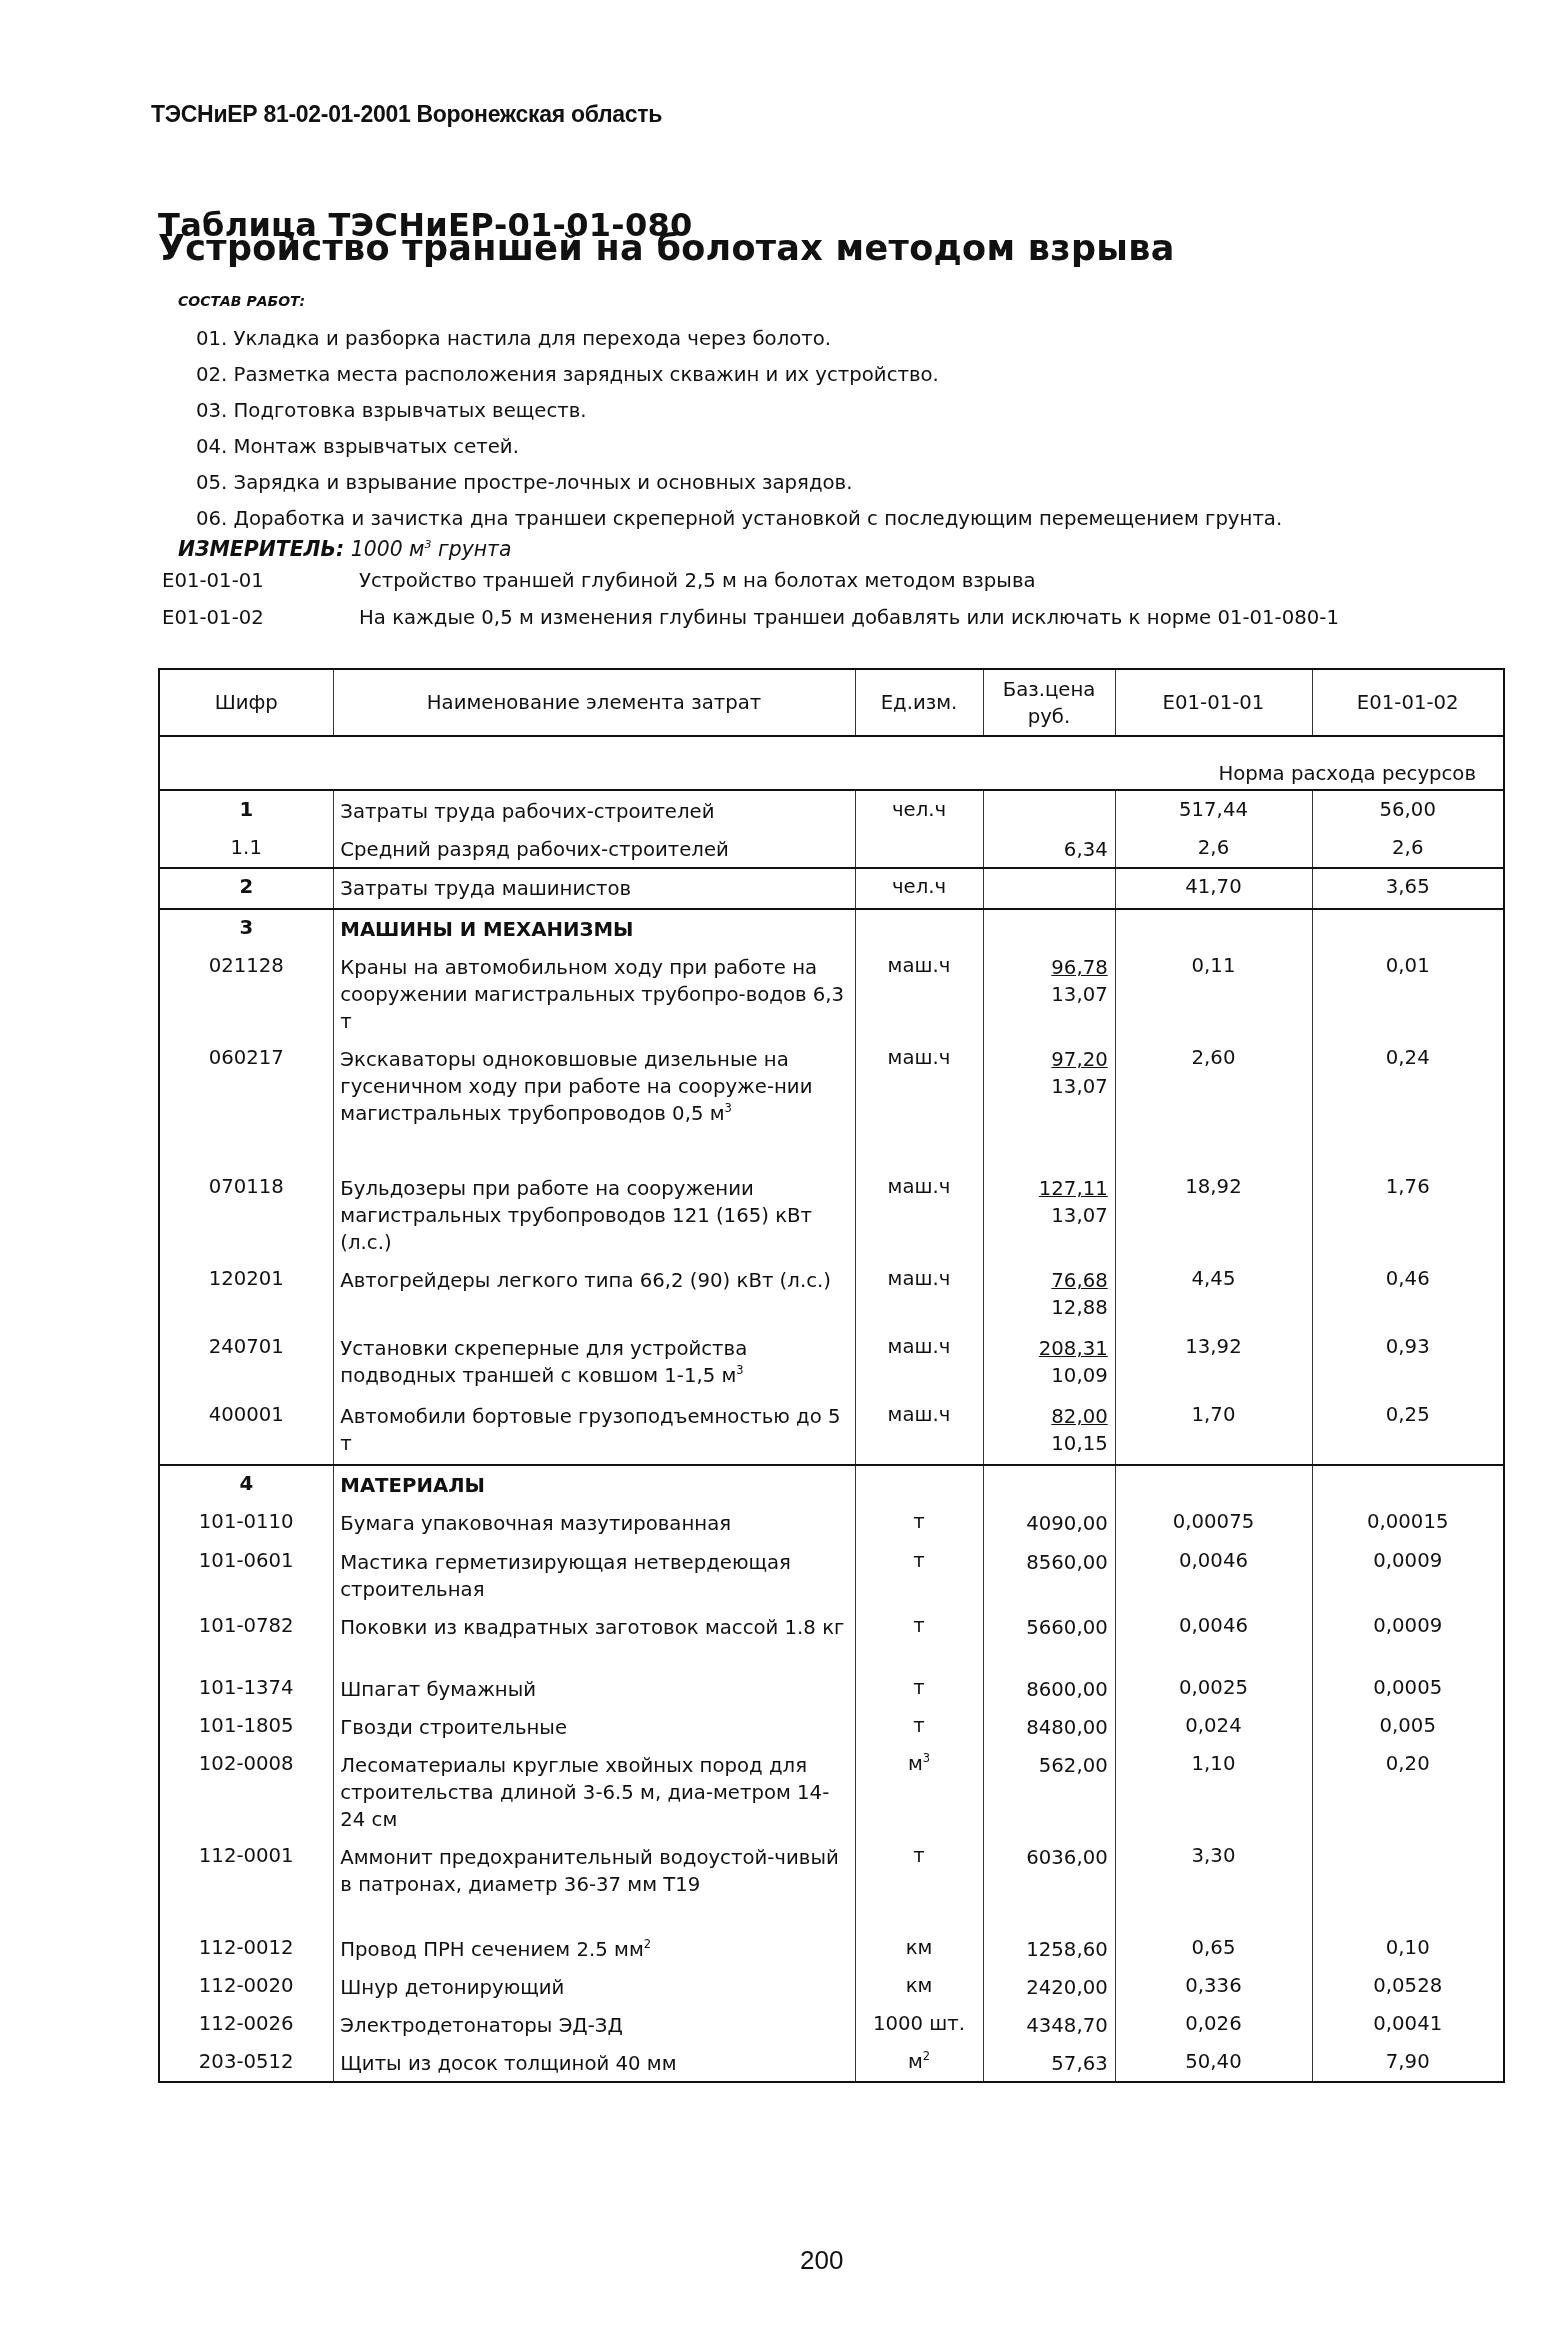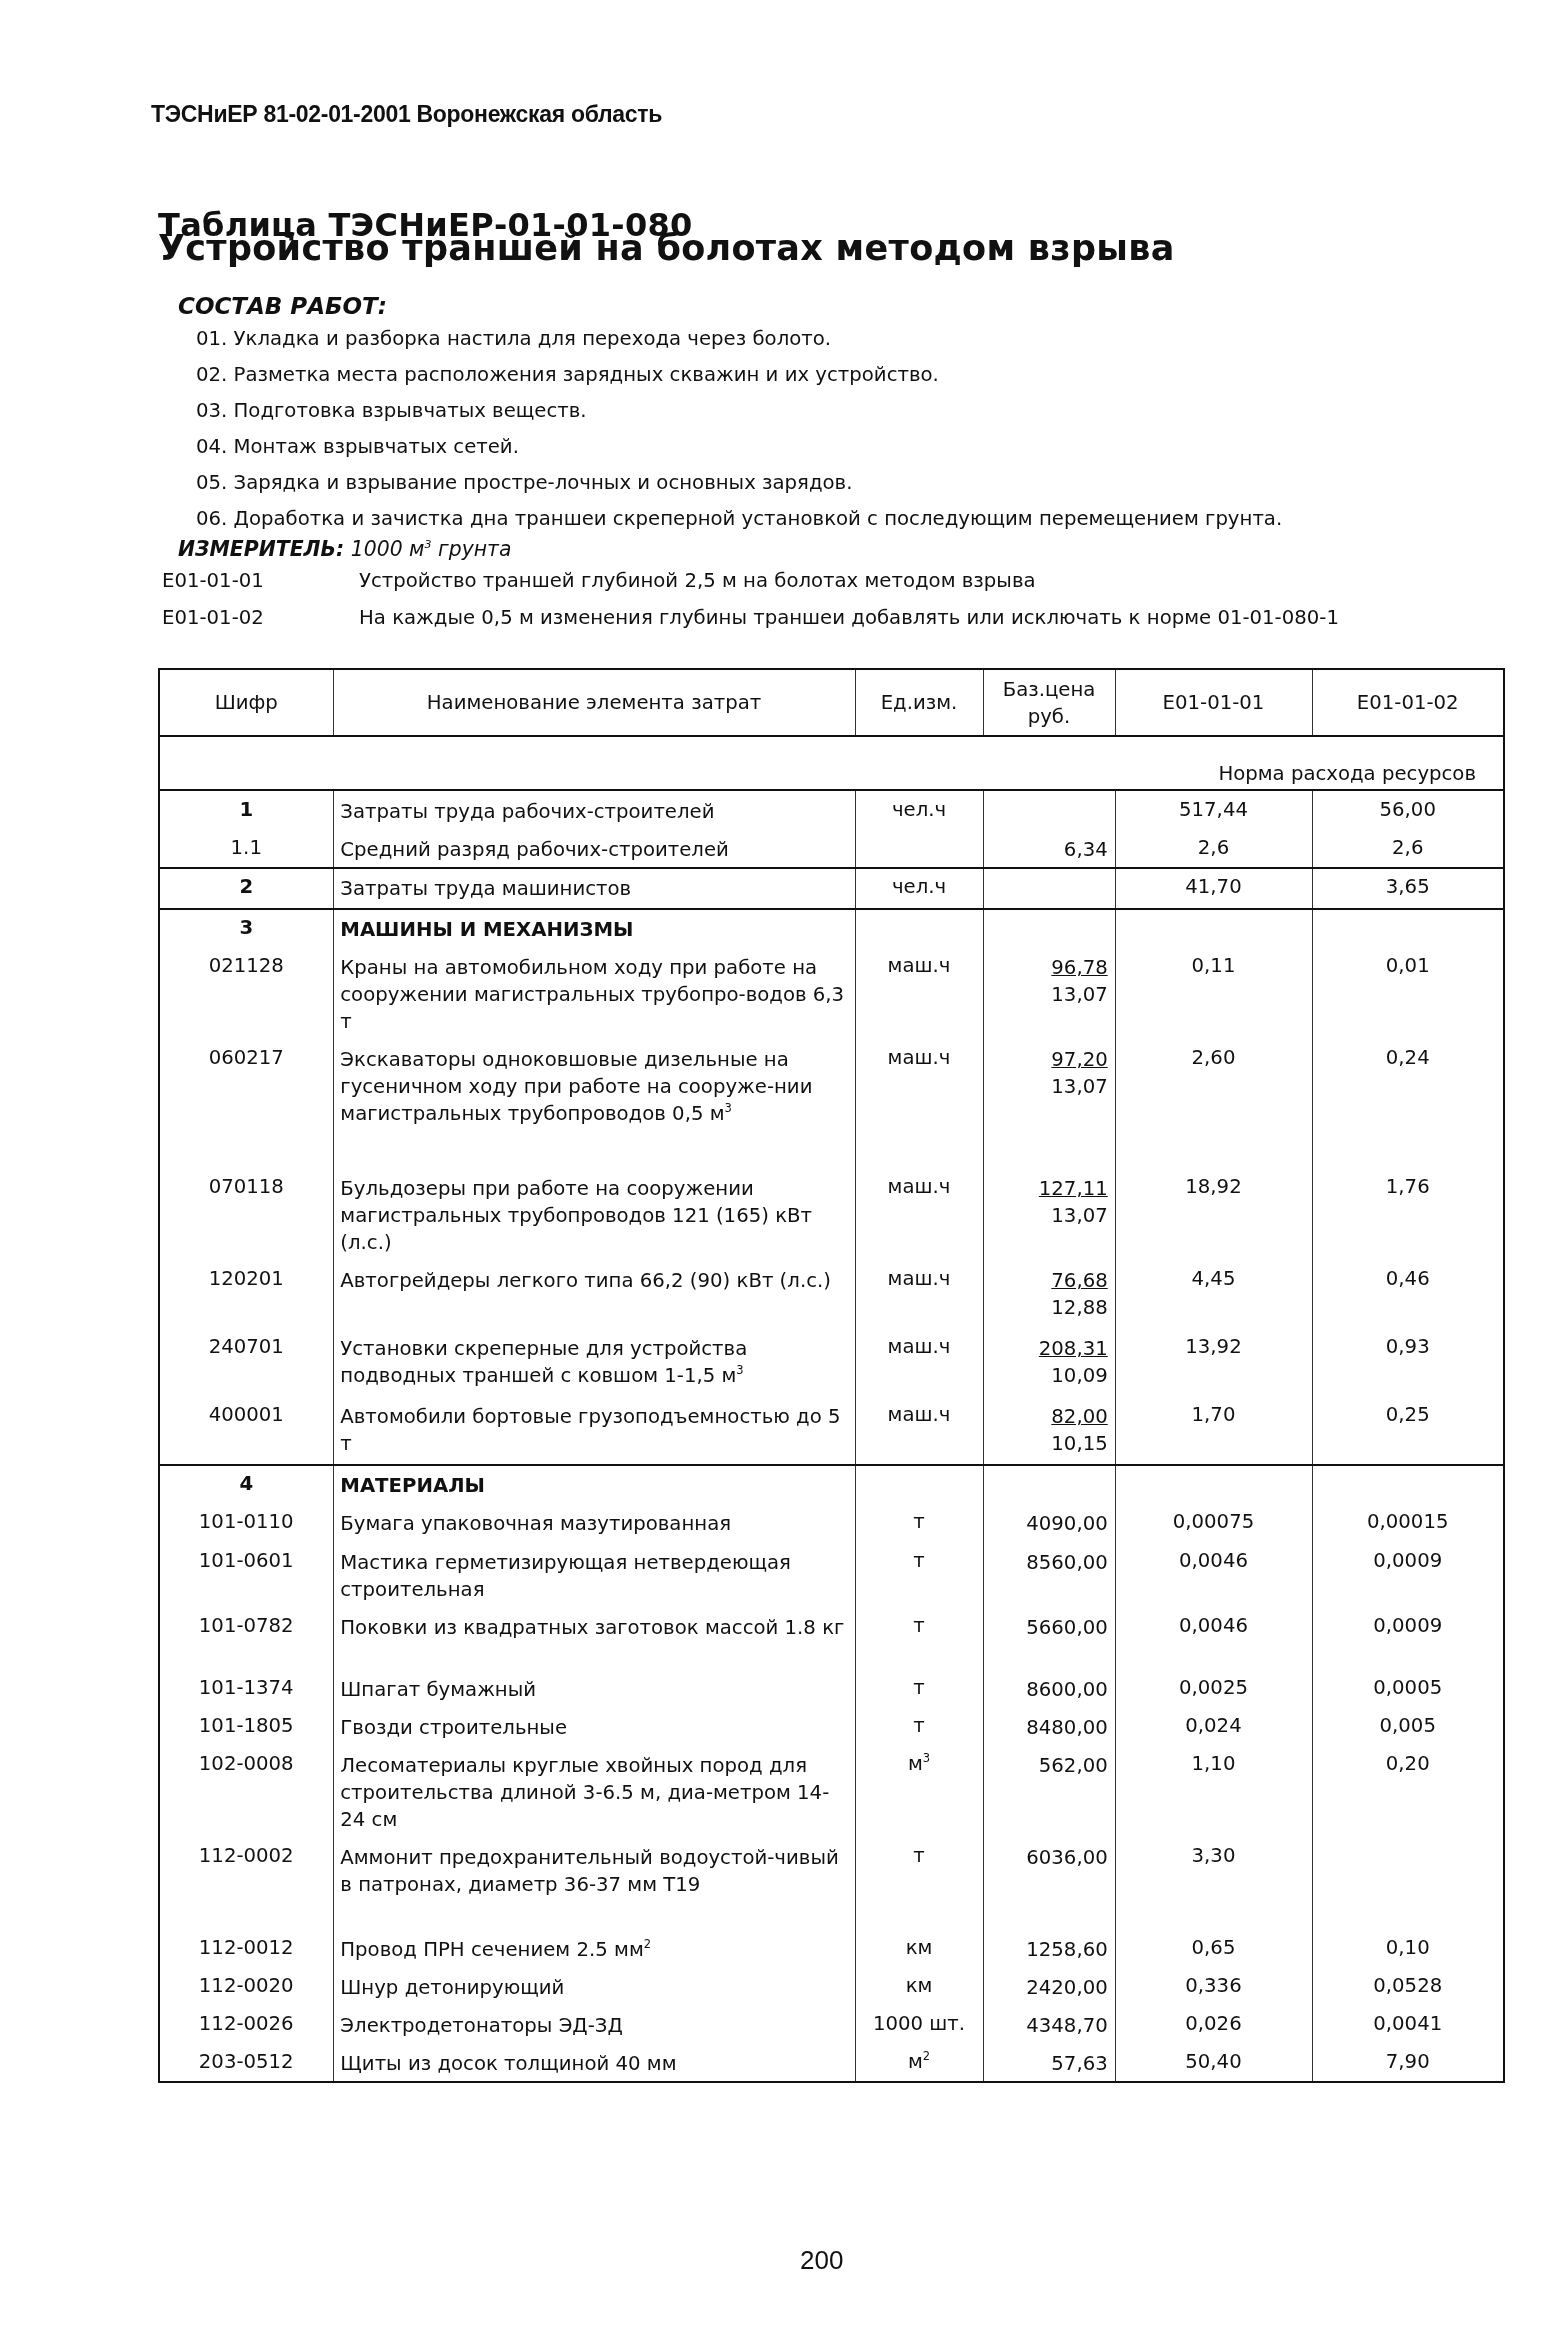--- a/index.html
+++ b/index.html
@@ -18,21 +18,21 @@
     font-family: "DejaVu Sans", sans-serif; font-weight: bold;
     font-size: 32px; letter-spacing: 0.3px; margin-top: 28px;
   }
   .table-subtitle {
     position: absolute; left: 158px; top: 228px;
     font-family: "DejaVu Sans", sans-serif; font-weight: bold;
     font-size: 35px; letter-spacing: 0.3px;
   }
   .composition-title {
     position: absolute; left: 178px; top: 293px;
-    font-weight: bold; font-style: italic; font-size: 23px;
+    font-weight: bold; font-style: italic; font-size: 14px;
   }
   .work-list { position: absolute; left: 196px; top: 325px; margin: 0; padding: 0; list-style: none; }
   .work-list li { font-size: 19.7px; height: 36px; line-height: 27px; white-space: nowrap; }
   .measure {
     position: absolute; left: 178px; top: 537px; font-size: 20.4px; font-style: italic;
   }
   .measure b { font-weight: bold; }
   .measure sup { font-size: 11px; }
   .variant {
     position: absolute; left: 162px; font-size: 19.7px; white-space: nowrap;
@@ -293,21 +293,21 @@
         <td class="c-code">102-0008</td>
         <td class="c-name"><span>Лесоматериалы круглые хвойных пород для строительства длиной 3-6.5 м, диа-метром 14-24 см</span></td>
         <td class="c-unit"><span>м</span><sup>3</sup></td>
         <td class="c-price">
           <div>562,00</div>
         </td>
         <td class="c-val">1,10</td>
         <td class="c-val">0,20</td>
       </tr>
       <tr style="height: 92px;">
-        <td class="c-code">112-0002</td>
+        <td class="c-code">112-0001</td>
         <td class="c-name"><span>Аммонит предохранительный водоустой-чивый в патронах, диаметр 36-37 мм Т19</span></td>
         <td class="c-unit"><span>т</span></td>
         <td class="c-price">
           <div>6036,00</div>
         </td>
         <td class="c-val">3,30</td>
         <td class="c-val"></td>
       </tr>
       <tr style="height: 38px;">
         <td class="c-code">112-0012</td>

